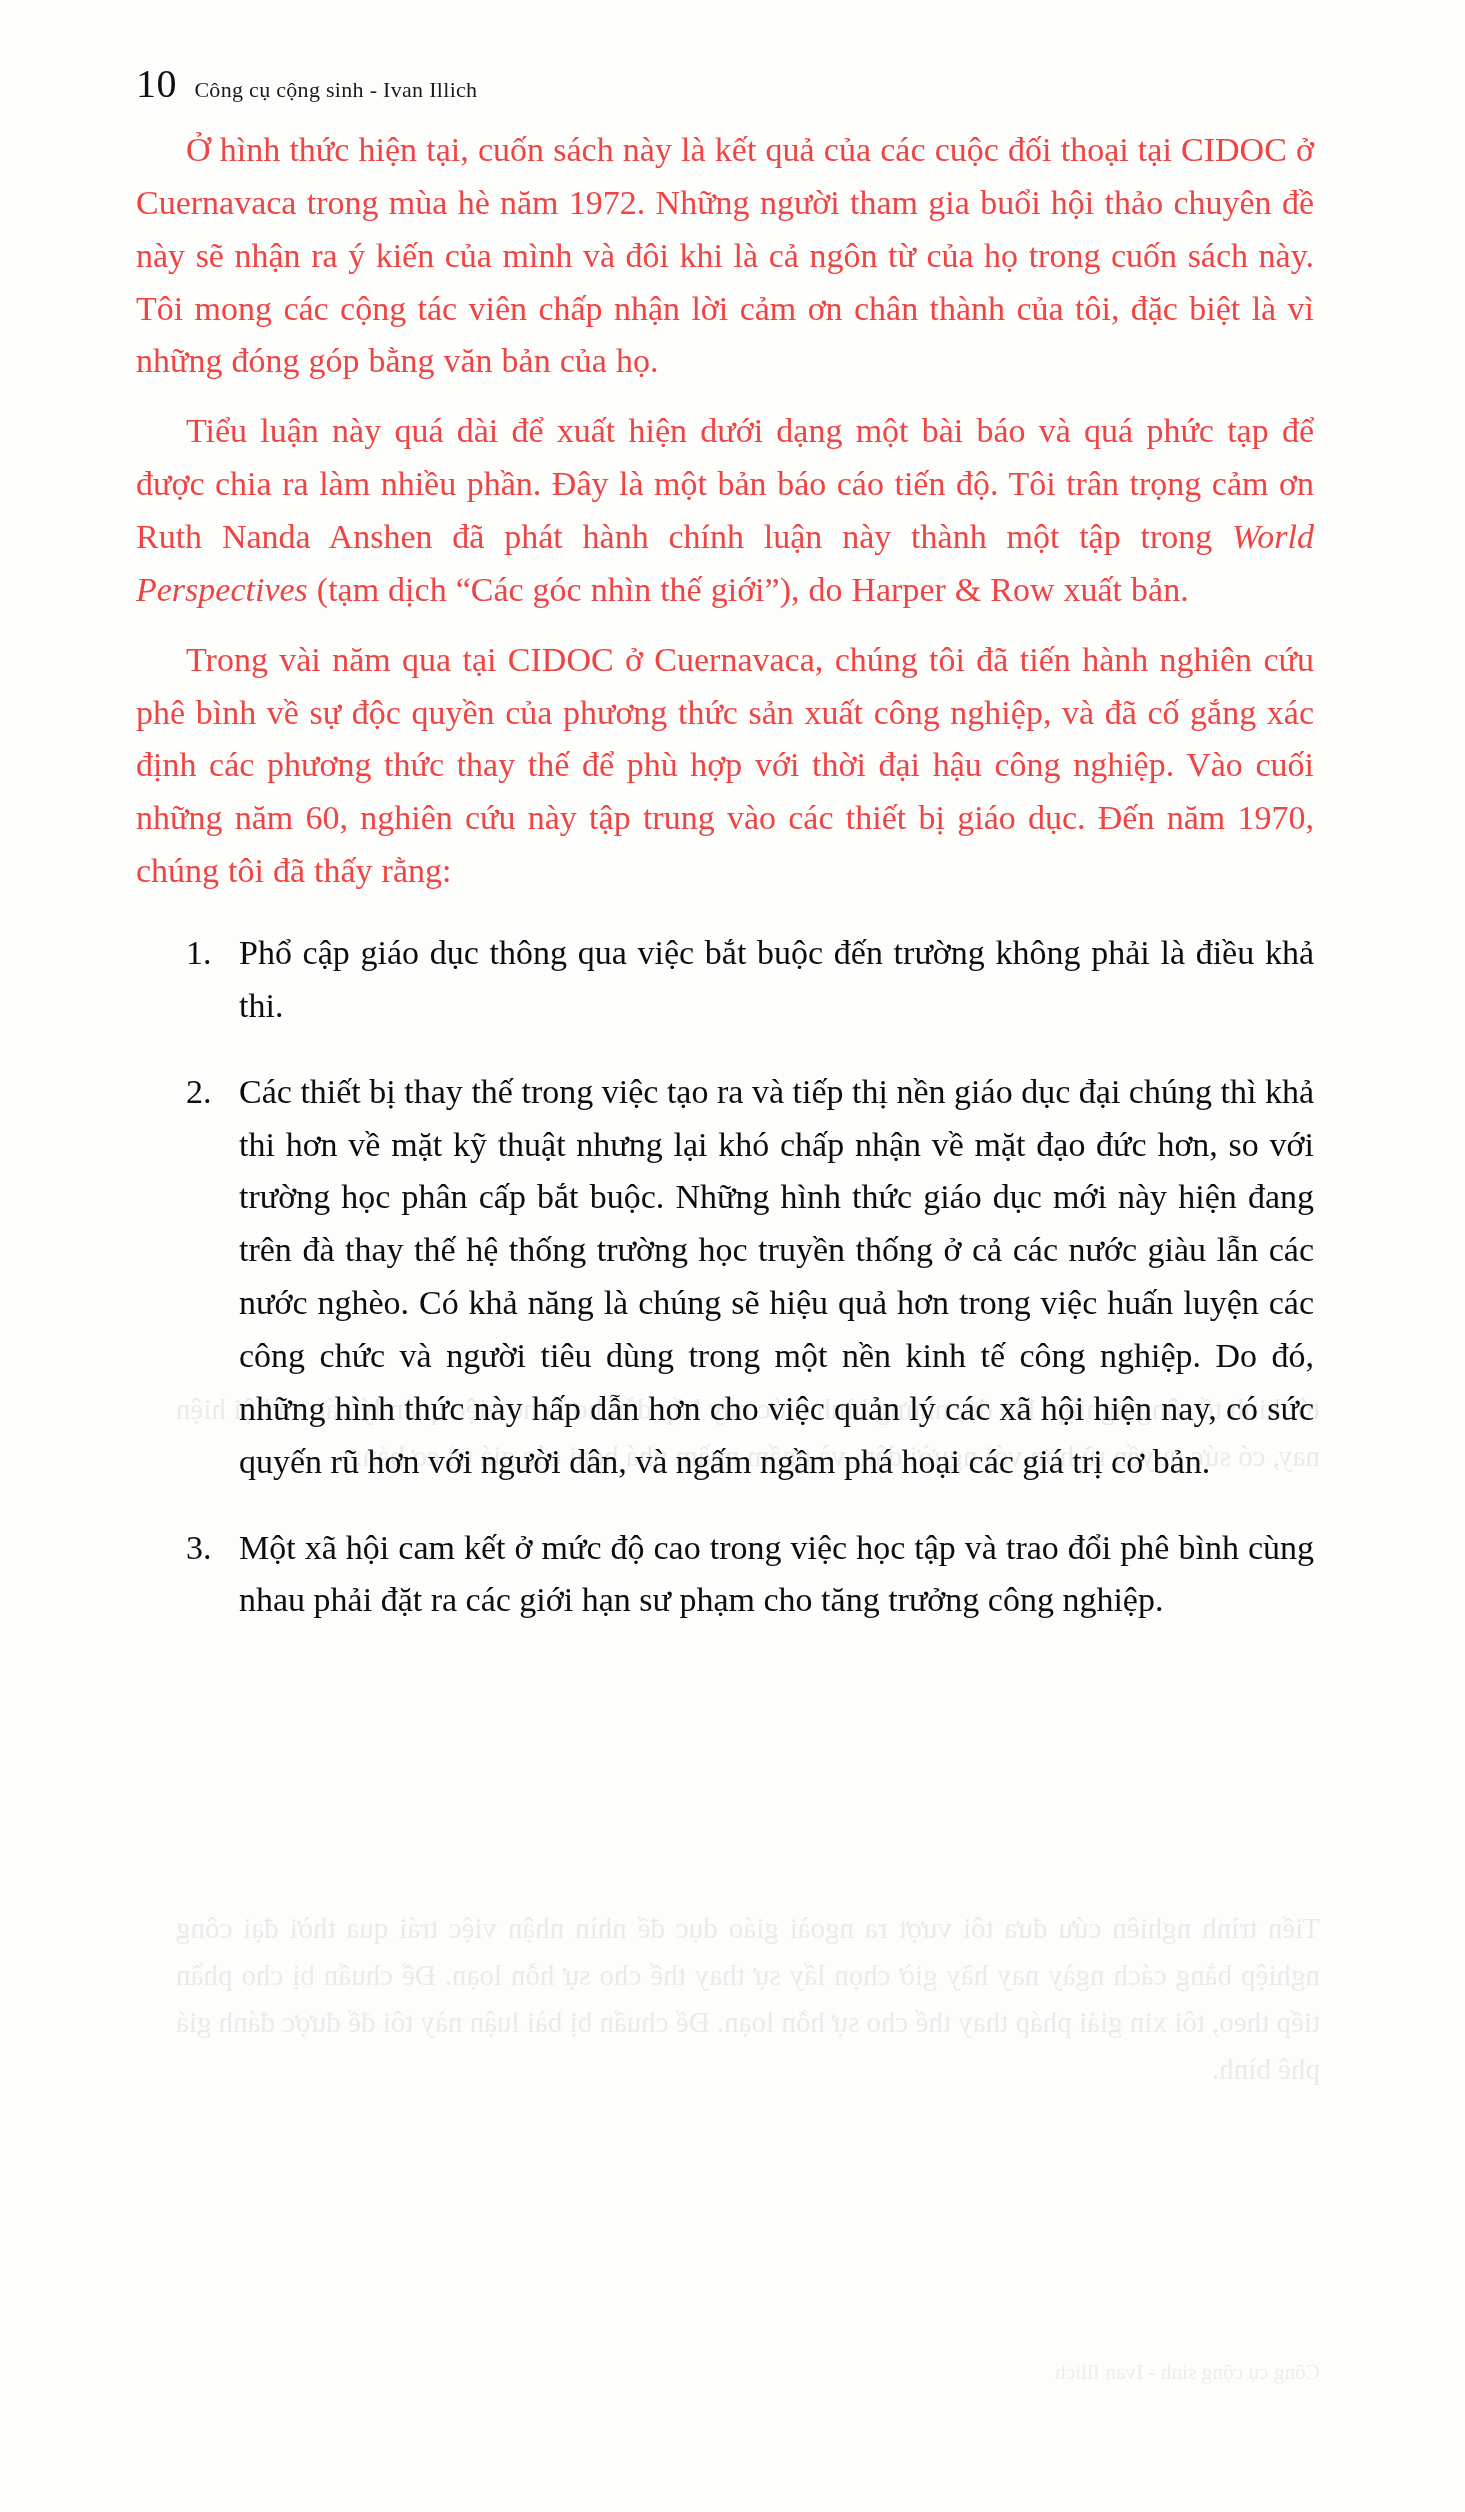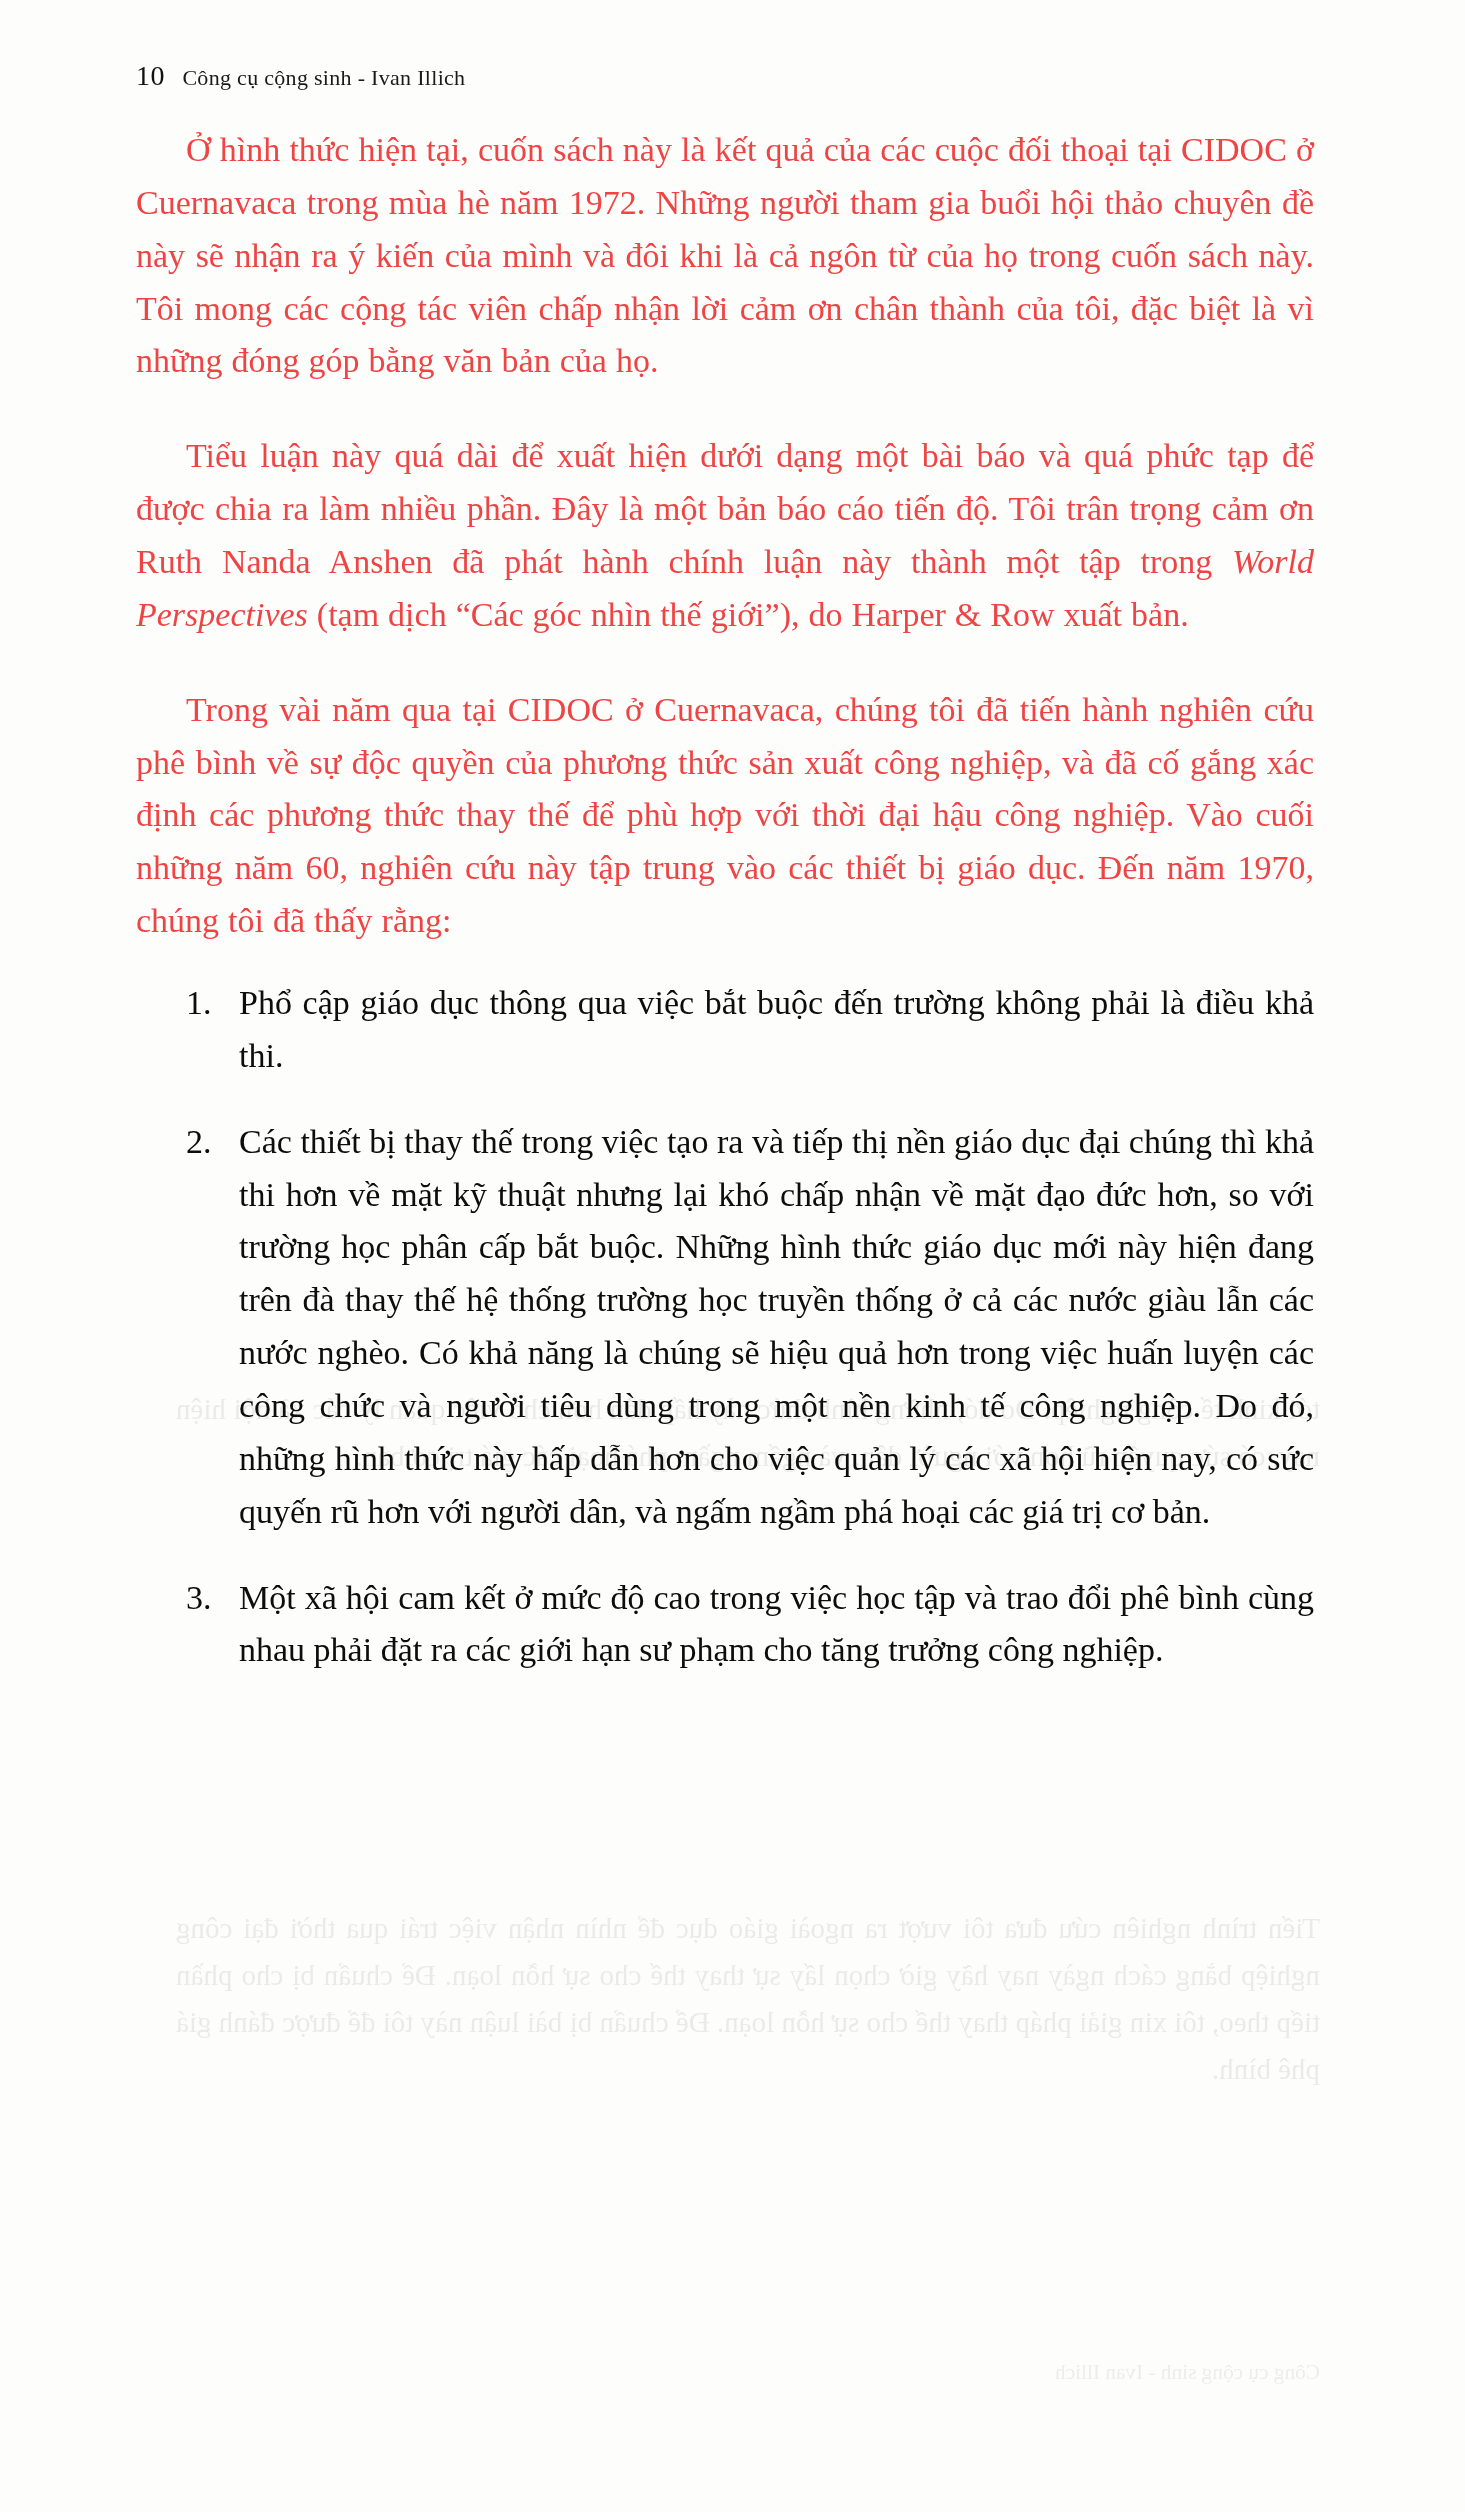--- a/index.html
+++ b/index.html
@@ -45,21 +45,21 @@
   }
   .header {
     position: absolute;
     top: 60px;
     left: 136px;
     display: flex;
     align-items: baseline;
     gap: 17.4px;
   }
   .folio {
-    font-size: 28px;
+    font-size: 40px;
     color: #111;
     letter-spacing: 0.5px;
   }
   .running-head {
     font-size: 22px;
     color: #1a1a1a;
     letter-spacing: 0.3px;
   }
   .body-col {
     position: absolute;
@@ -69,21 +69,21 @@
   }
   p.para {
     margin: 0 0 5.8px 0;
     font-size: 34px;
     line-height: 1.555;
     text-align: justify;
     text-indent: 50px;
     color: #ef4444;
     word-spacing: 0.5px;
   }
-  p.para.gap { margin-top: 42px; }
+  p.para.gap { margin-top: 17px; }
   em.title { font-style: italic; }
 
   ol.numlist {
     list-style: none;
     margin: 29px 0 0 0;
     padding: 0;
   }
   ol.numlist > li {
     position: relative;
     padding-left: 103px;

